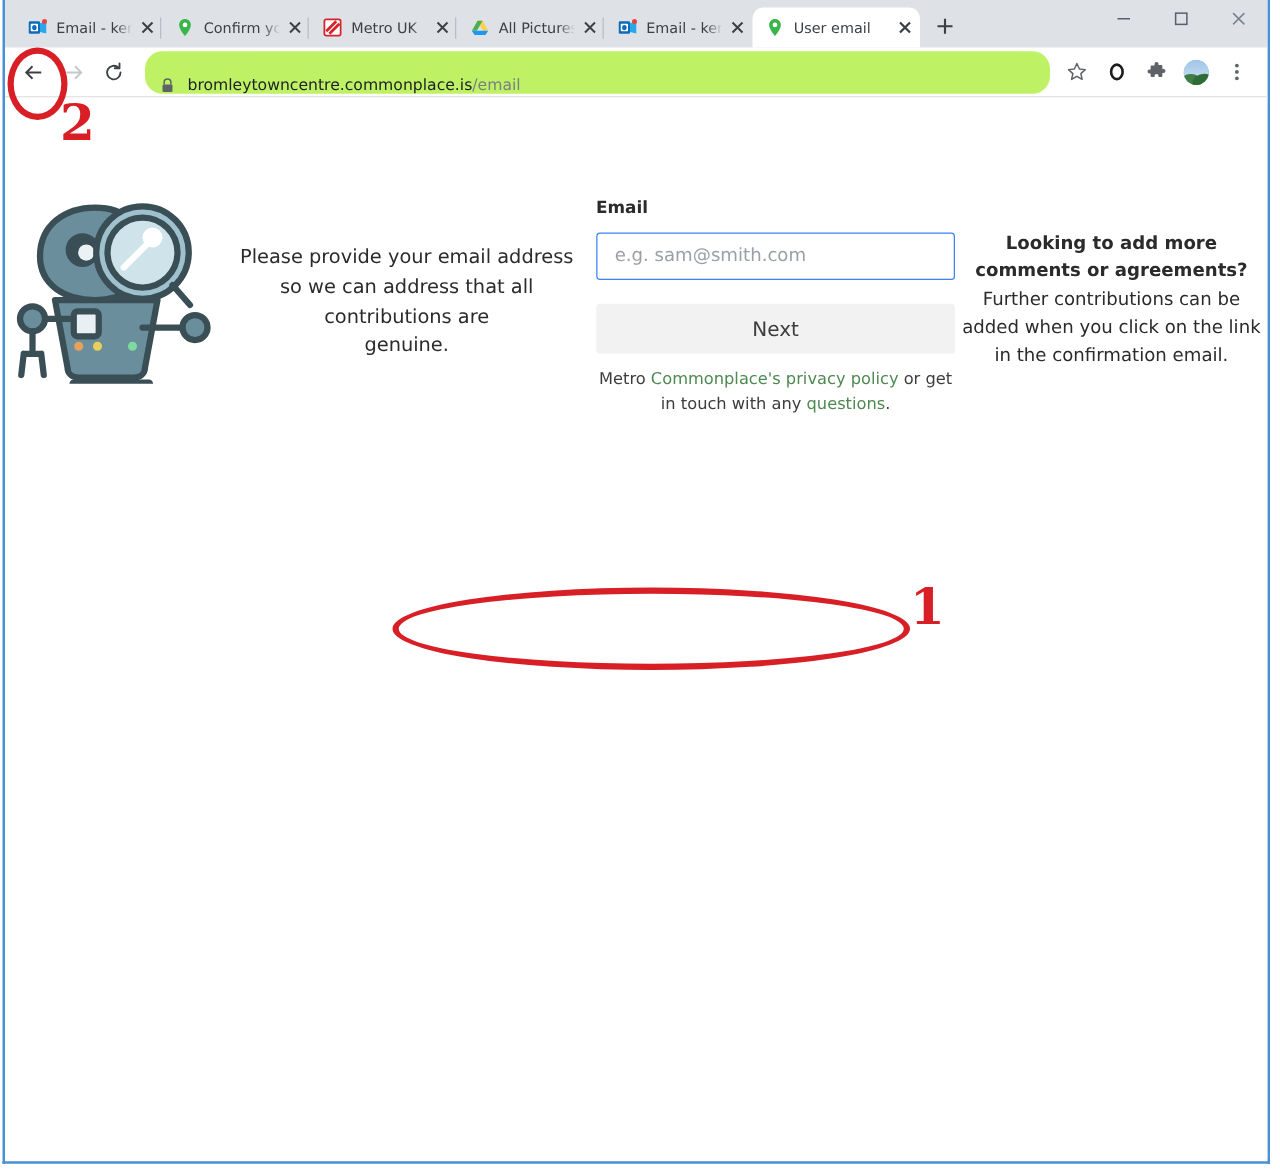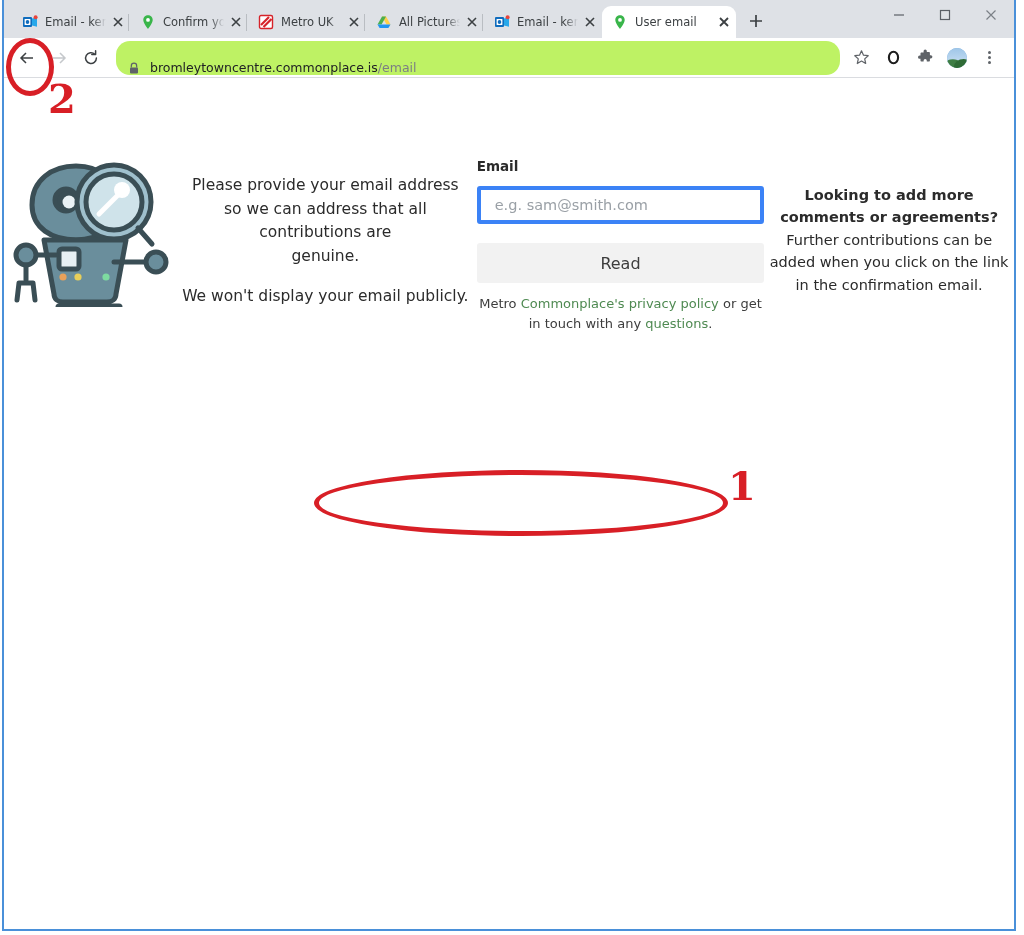--- a/index.html
+++ b/index.html
@@ -227,21 +227,21 @@
     font-size: 13.5px;
     font-weight: bold;
     color: #2b2b2b;
     margin-bottom: 12px;
     display: block;
   }
   .email-input {
     width: 100%;
     height: 38px;
     box-sizing: border-box;
-    border: 4px solid #3b82f6;
+    border: 1px solid #3b82f6;
     border-radius: 3px;
     background: #ffffff;
     padding: 0 14px;
     font-size: 14.5px;
     font-family: "DejaVu Sans", sans-serif;
     color: #2b2b2b;
     outline: none;
   }
   .email-input::placeholder { color: #9aa0a6; }
 
@@ -534,27 +534,26 @@
           <circle cx="59" cy="125" r="3.6" fill="#e8a15a"></circle>
           <circle cx="74" cy="125" r="3.6" fill="#e8cf5a"></circle>
           <circle cx="102" cy="125" r="3.6" fill="#7ddba0"></circle>
         </svg>
       </div>
 
       <div class="intro">
         <p>Please provide your email address</p>
         <p>so we can address that all contributions are</p>
         <p>genuine.</p>
-        <p class="second">We won't display your email publicly.</p>
       </div>
 
       <div class="form">
         <label class="field-label">Email</label>
         <input class="email-input" type="text" placeholder="e.g. sam@smith.com" style="">
-        <button class="next-btn">Read</button>
+        <button class="next-btn">Next</button>
 
         <div class="legal">
           <span>Metro </span><a href="#">Commonplace's privacy policy</a><span> or get in touch with any </span><a href="#">questions</a><span>.</span>
         </div>
       </div>
 
       <div class="note">
         <b>Looking to add more comments or agreements?</b><span> Further contributions can be added when you click on the link in the confirmation email.</span>
       </div>
 

